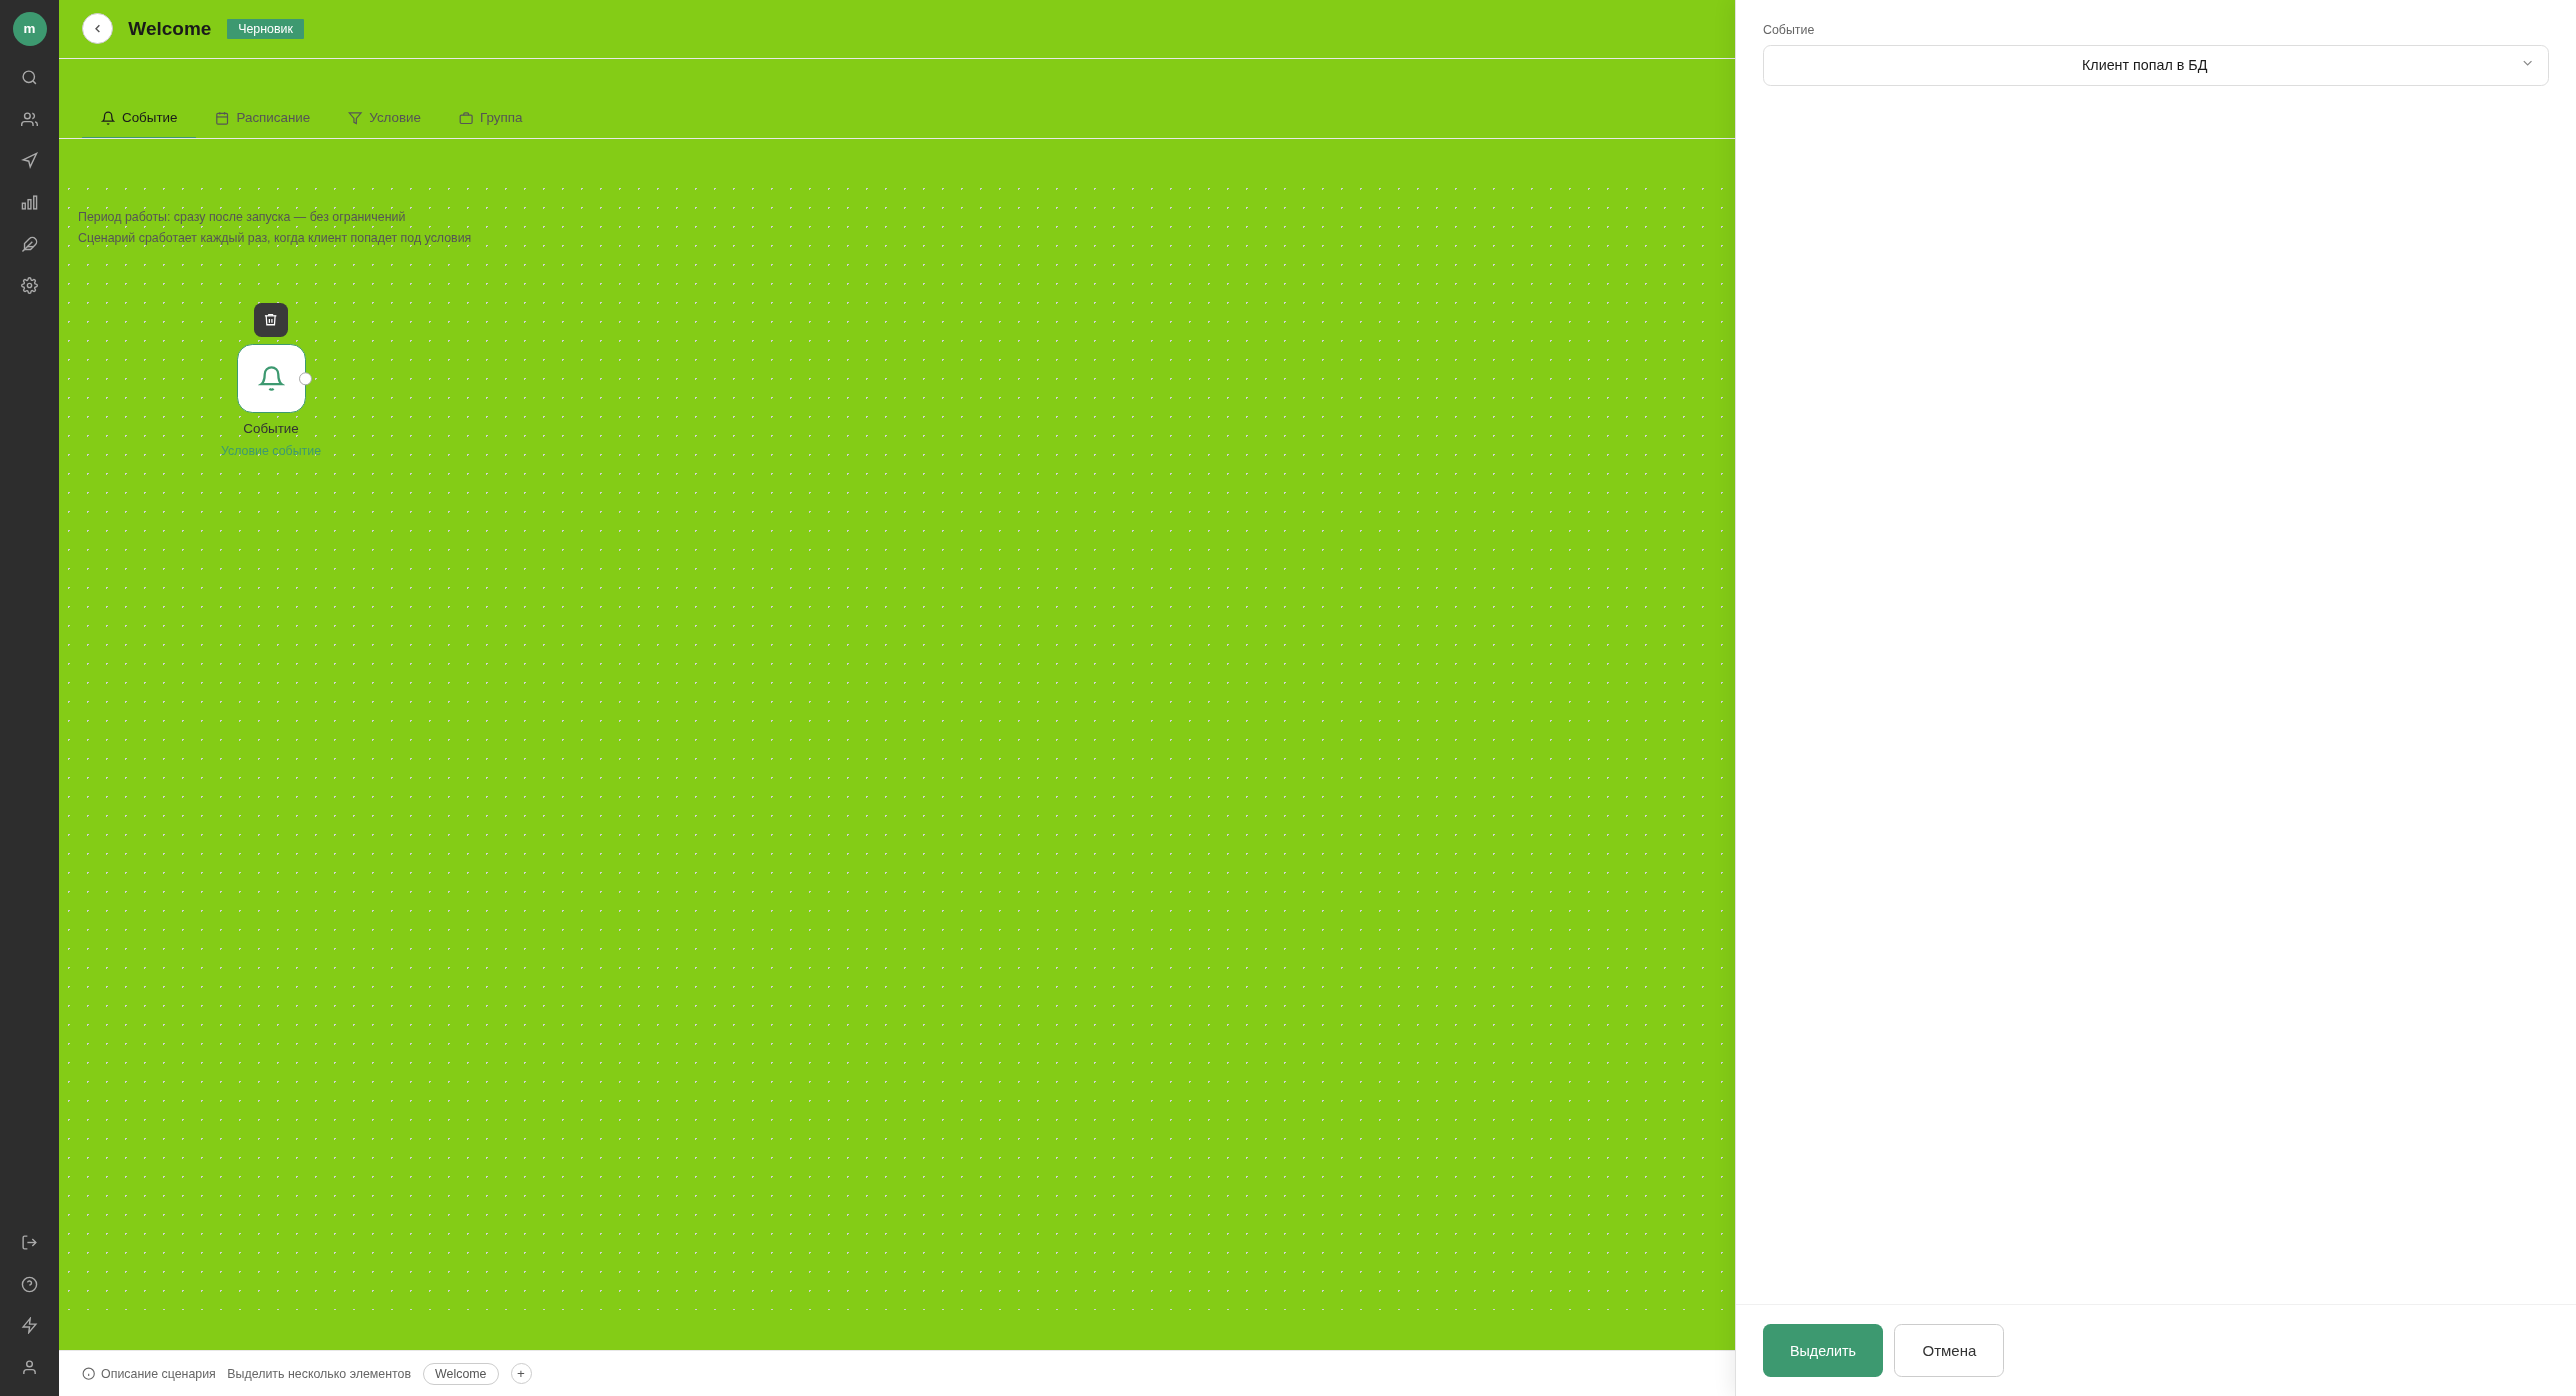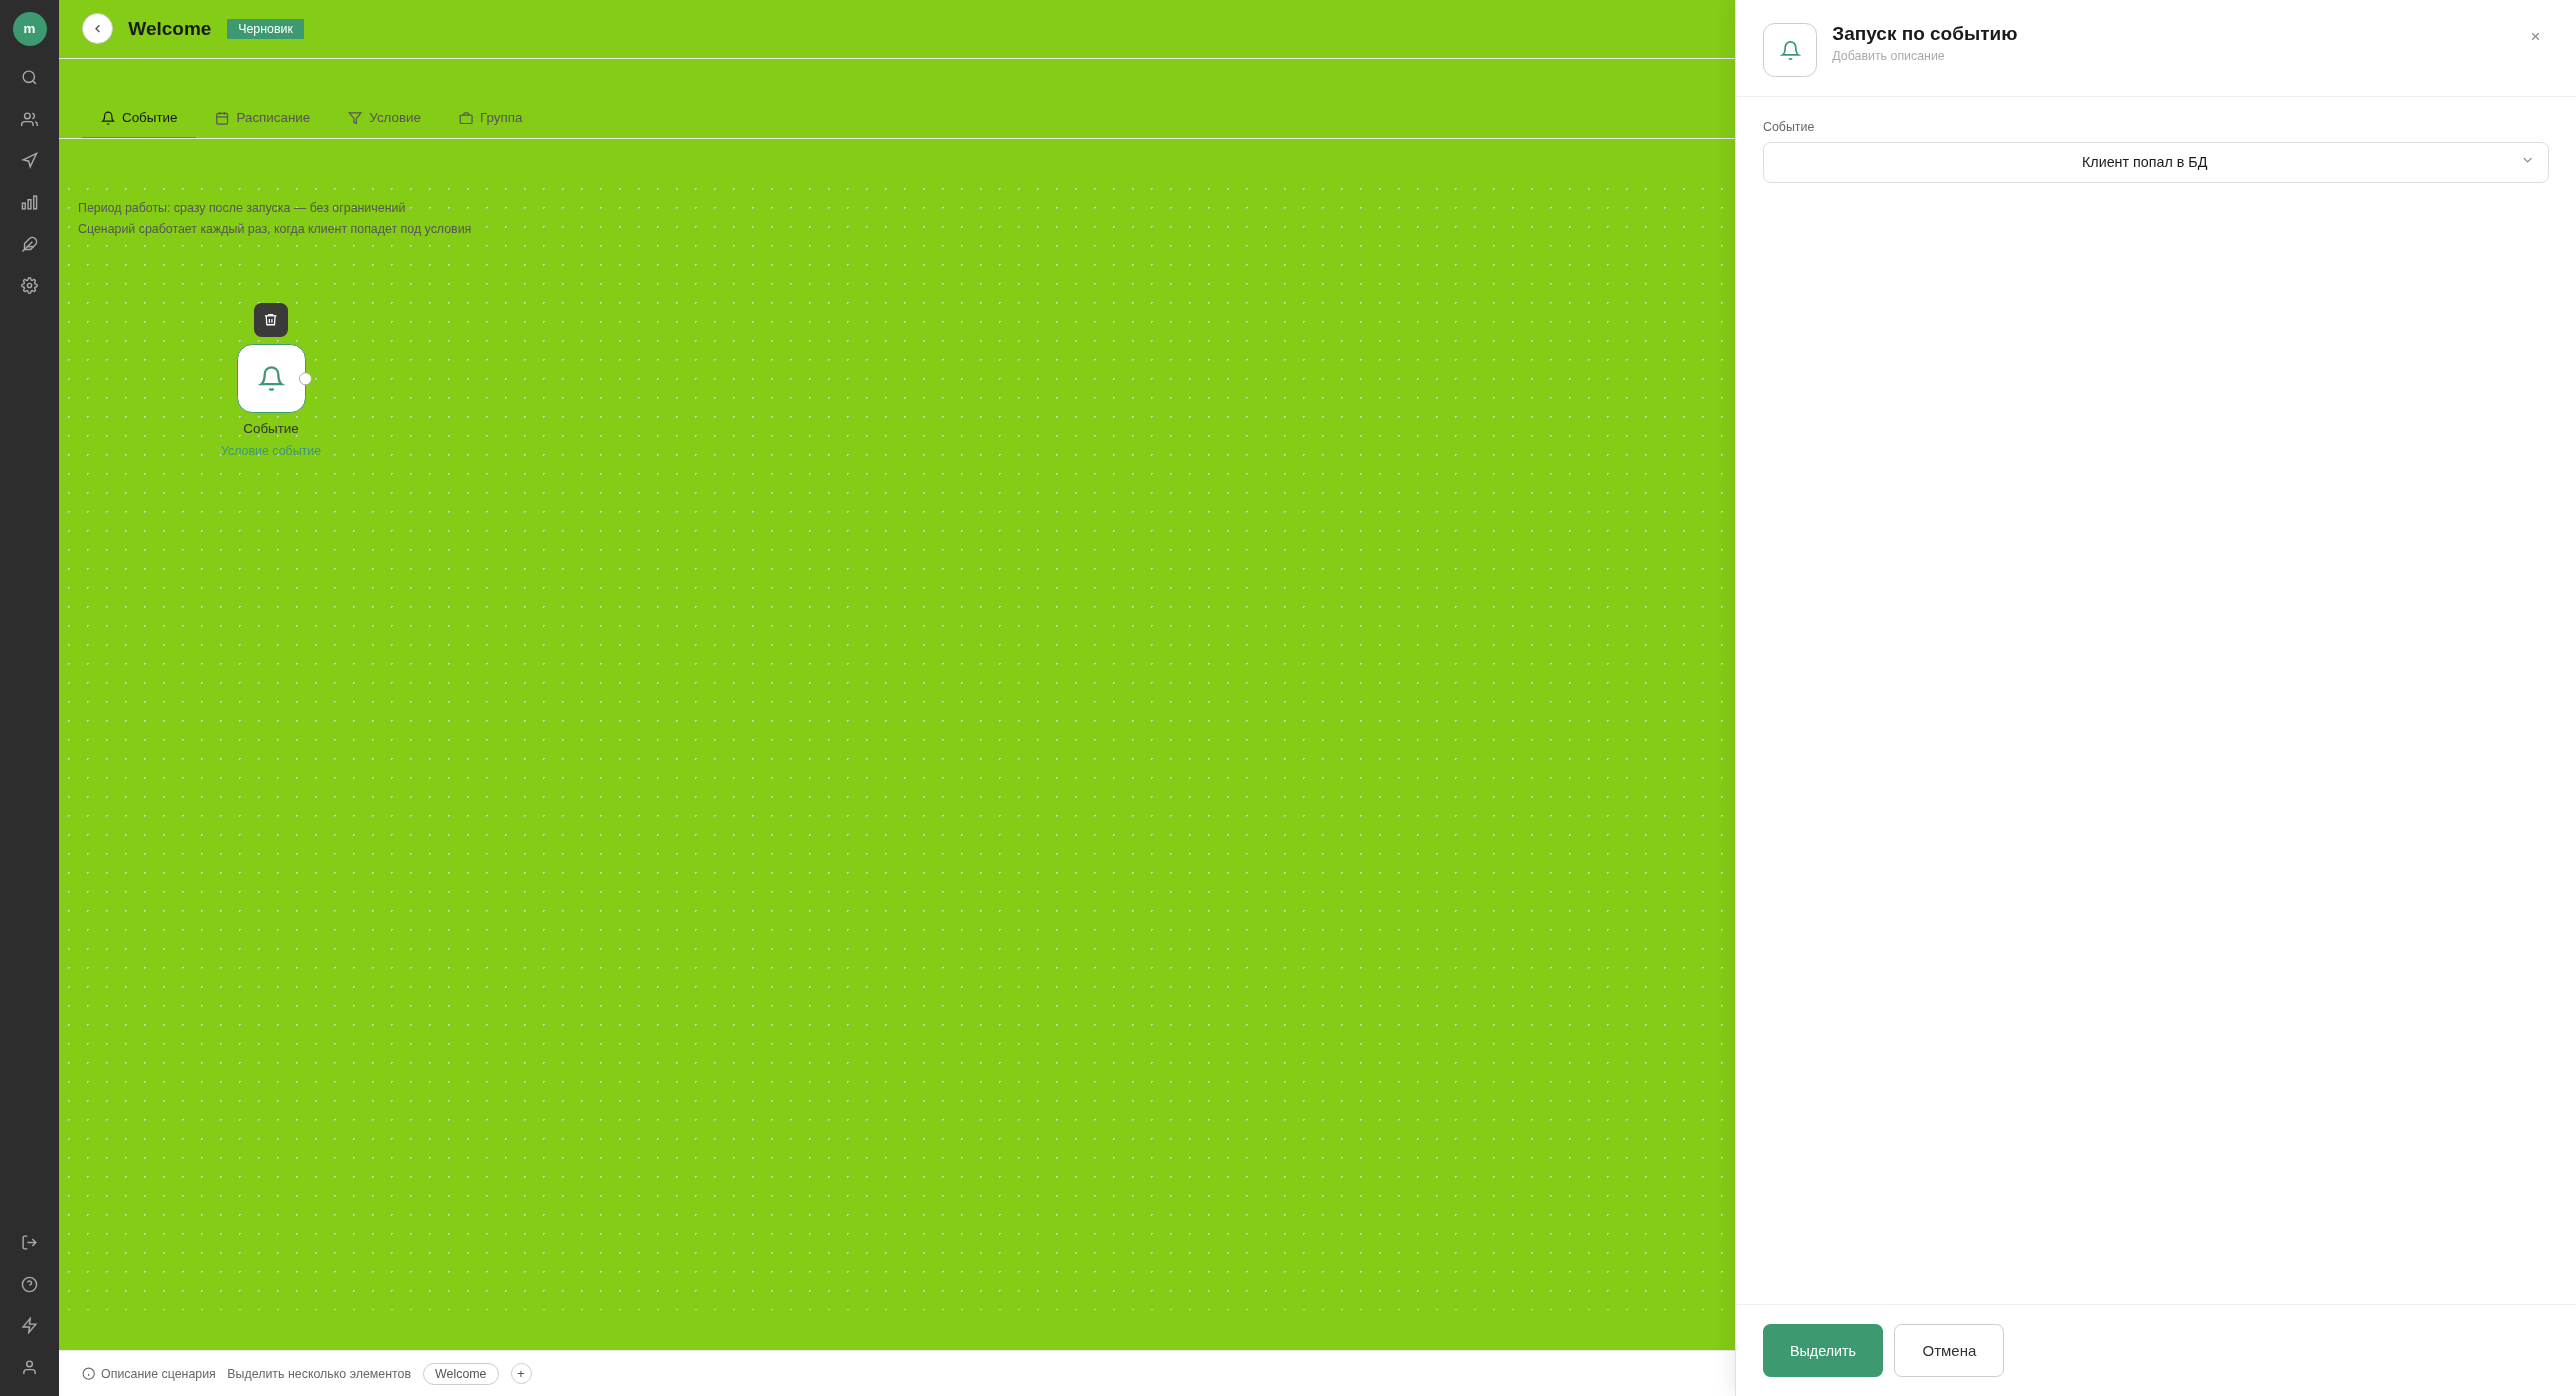--- a/index.html
+++ b/index.html
@@ -102,21 +102,21 @@
     .canvas {
       flex: 1;
       position: relative;
       background-image: radial-gradient(circle, #d0d0d0 1px, transparent 1px);
       background-size: 19px 19px;
       overflow: hidden;
     }
 
     .canvas-info {
       position: absolute;
-      top: 19px;
+      top: 28px;
       left: 19px;
       font-size: 12.4px;
       color: #555;
       line-height: 1.7;
     }
 
     
     .node-wrapper {
       position: absolute;
       top: 124px;
@@ -462,35 +462,20 @@
       <span>Описание сценария</span>
     </div>
     <span style="font-size:12.4px;color:#666;">Выделить несколько элементов</span>
     <button class="kbd-btn">Welcome</button>
     <div class="bottom-plus">
       <span>+</span>
     </div>
   </div>
 
   <div class="panel-overlay">
-    <div class="panel-header">
-      <div class="panel-icon-box">
-        <svg viewBox="0 0 24 24" fill="none" stroke="currentColor" stroke-width="2">
-            <path d="M18 8A6 6 0 0 0 6 8c0 7-3 9-3 9h18s-3-2-3-9"></path>
-            <path d="M13.73 21a2 2 0 0 1-3.46 0"></path>
-          </svg>
-      </div>
-      <div class="panel-title-group">
-        <div class="panel-title">Запуск по событию</div>
-        <div class="panel-subtitle">Добавить описание</div>
-      </div>
-      <div class="panel-close">
-        <span>×</span>
-      </div>
-    </div>
 
     <div class="panel-body">
       <div class="field-label">Событие</div>
       <div class="select-wrapper">
         <select><option>Клиент попал в БД</option><option>Клиент оформил заказ</option><option>Клиент зарегистрировался</option><option>Клиент совершил покупку</option></select>
         <div class="select-chevron">
           <svg viewBox="0 0 24 24" fill="none" stroke="currentColor" stroke-width="2">
               <polyline points="6 9 12 15 18 9"></polyline>
             </svg>
         </div>

